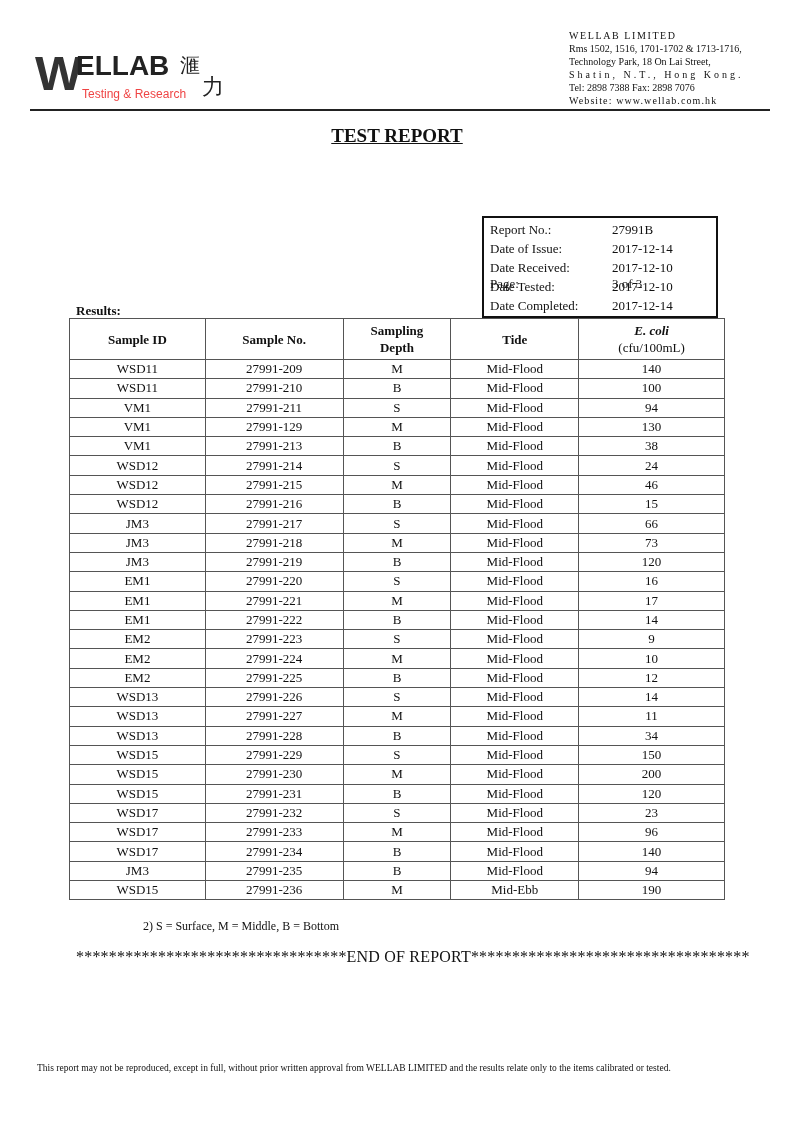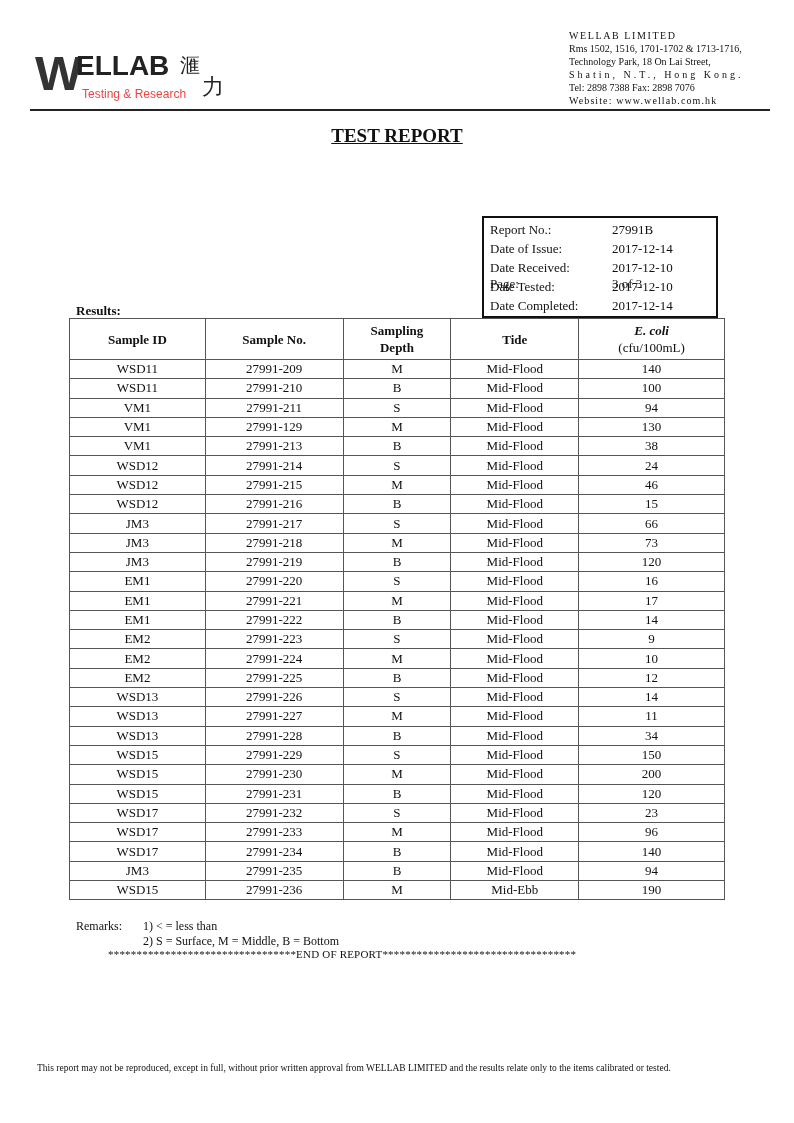--- a/index.html
+++ b/index.html
@@ -24,21 +24,21 @@
   .results-label { position:absolute; left:76px; top:303px; font-size:13px; font-weight:bold; }
   table.results { position:absolute; left:69px; top:318px; width:656px; border-collapse:collapse; font-size:13px; }
   table.results th, table.results td { border:1px solid #555; text-align:center; padding:0; }
   table.results th { font-weight:bold; height:40px; line-height:17px; }
   table.results td { height:18.3px; line-height:18px; }
   table.results th.ecoli em { font-style:italic; }
   table.results th .unit { font-weight:normal; }
   .remarks { position:absolute; left:76px; top:919px; font-size:12px; line-height:15px; }
   .remarks .r2 { padding-left:67px; }
   .remarks .rlbl { display:inline-block; width:67px; }
-  .end { position:absolute; left:76px; top:948px; font-size:11px; white-space:nowrap; letter-spacing:0.2px;margin-left:32px; }
+  .end { position:absolute; left:76px; top:948px; font-size:16px; white-space:nowrap; letter-spacing:0.2px; }
   .footer { position:absolute; left:37px; top:1062px; font-size:9.5px; line-height:12px; width:740px; }
 </style>
 </head>
 <body>
 
 <div class="logo">
   <span class="logo-w">W</span>
   <span class="logo-ellab">ELLAB</span>
   <span class="logo-sub">Testing &amp; Research</span>
   <span class="logo-cjk1">滙</span>
@@ -298,21 +298,20 @@
         <td>WSD15</td>
         <td>27991-236</td>
         <td>M</td>
         <td>Mid-Ebb</td>
         <td>190</td>
       </tr>
     </tbody>
 </table>
 
 <div class="remarks">
-  <div><span class="rlbl">Remarks:</span><span>1) &lt; = less than</span></div>
   <div class="r2">2) S = Surface, M = Middle, B = Bottom</div>
 </div>
 
 <div class="end">*********************************END OF REPORT**********************************</div>
 
 <div class="footer">
   <div>This report may not be reproduced, except in full, without prior written approval from WELLAB LIMITED and the results relate only to the items calibrated or tested.</div>
 </div>
 
 </body></html>

